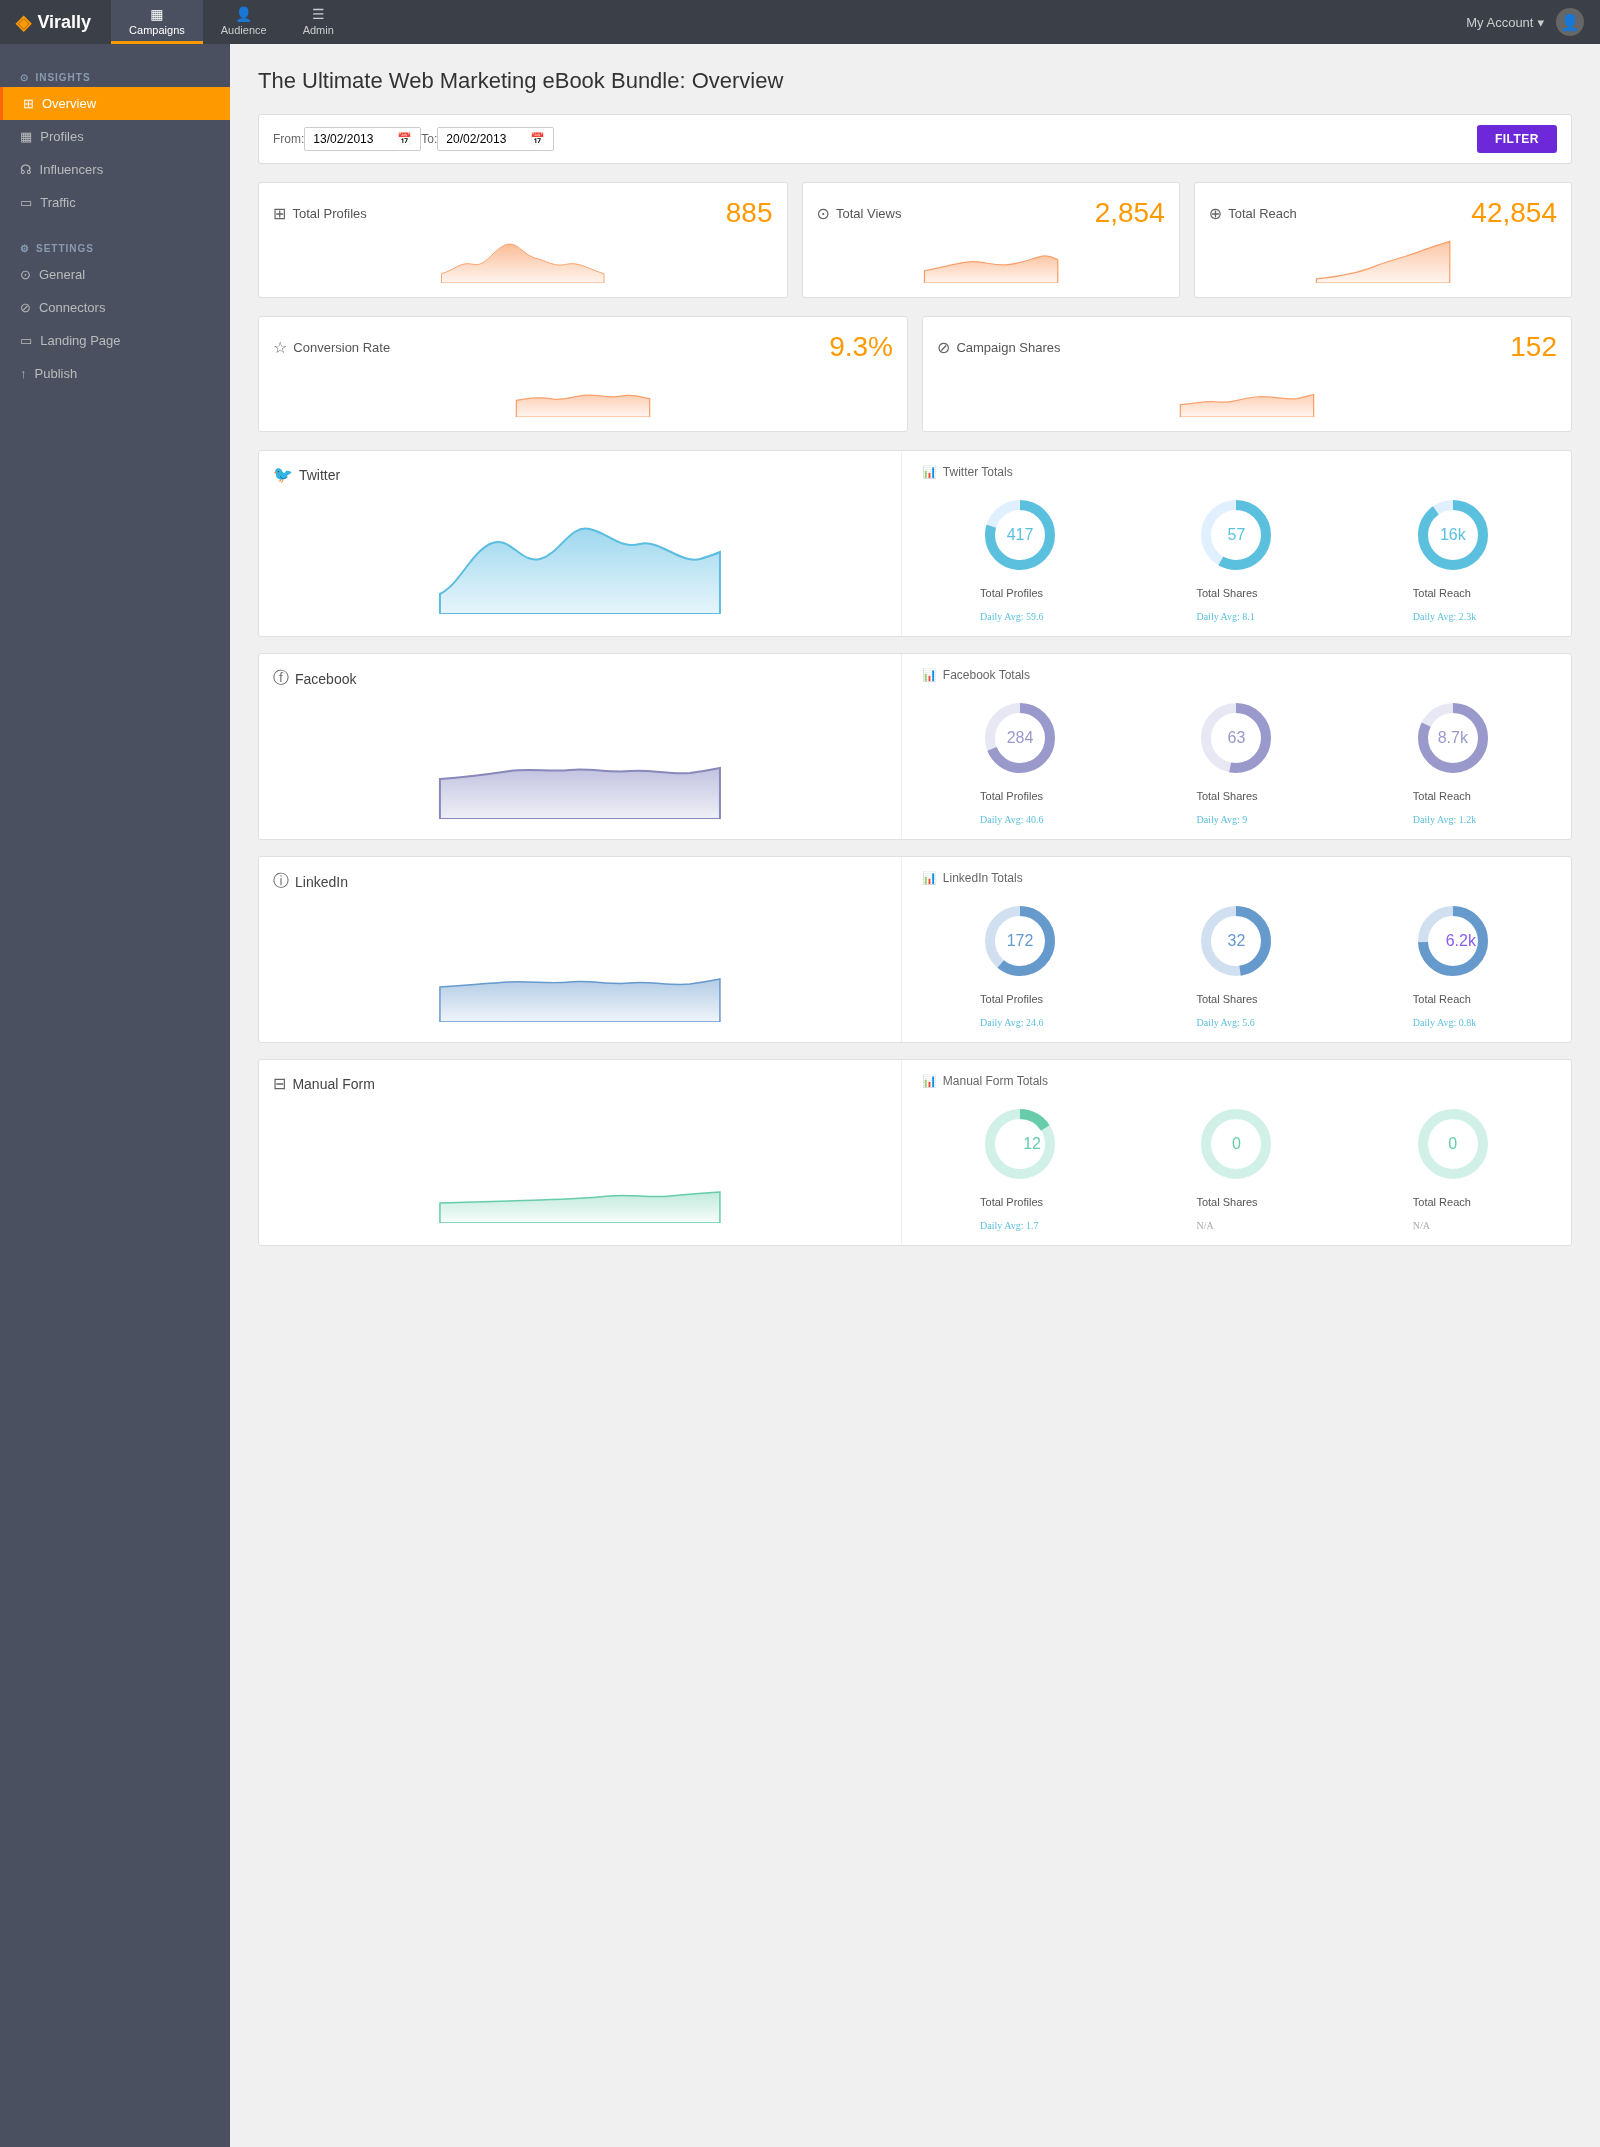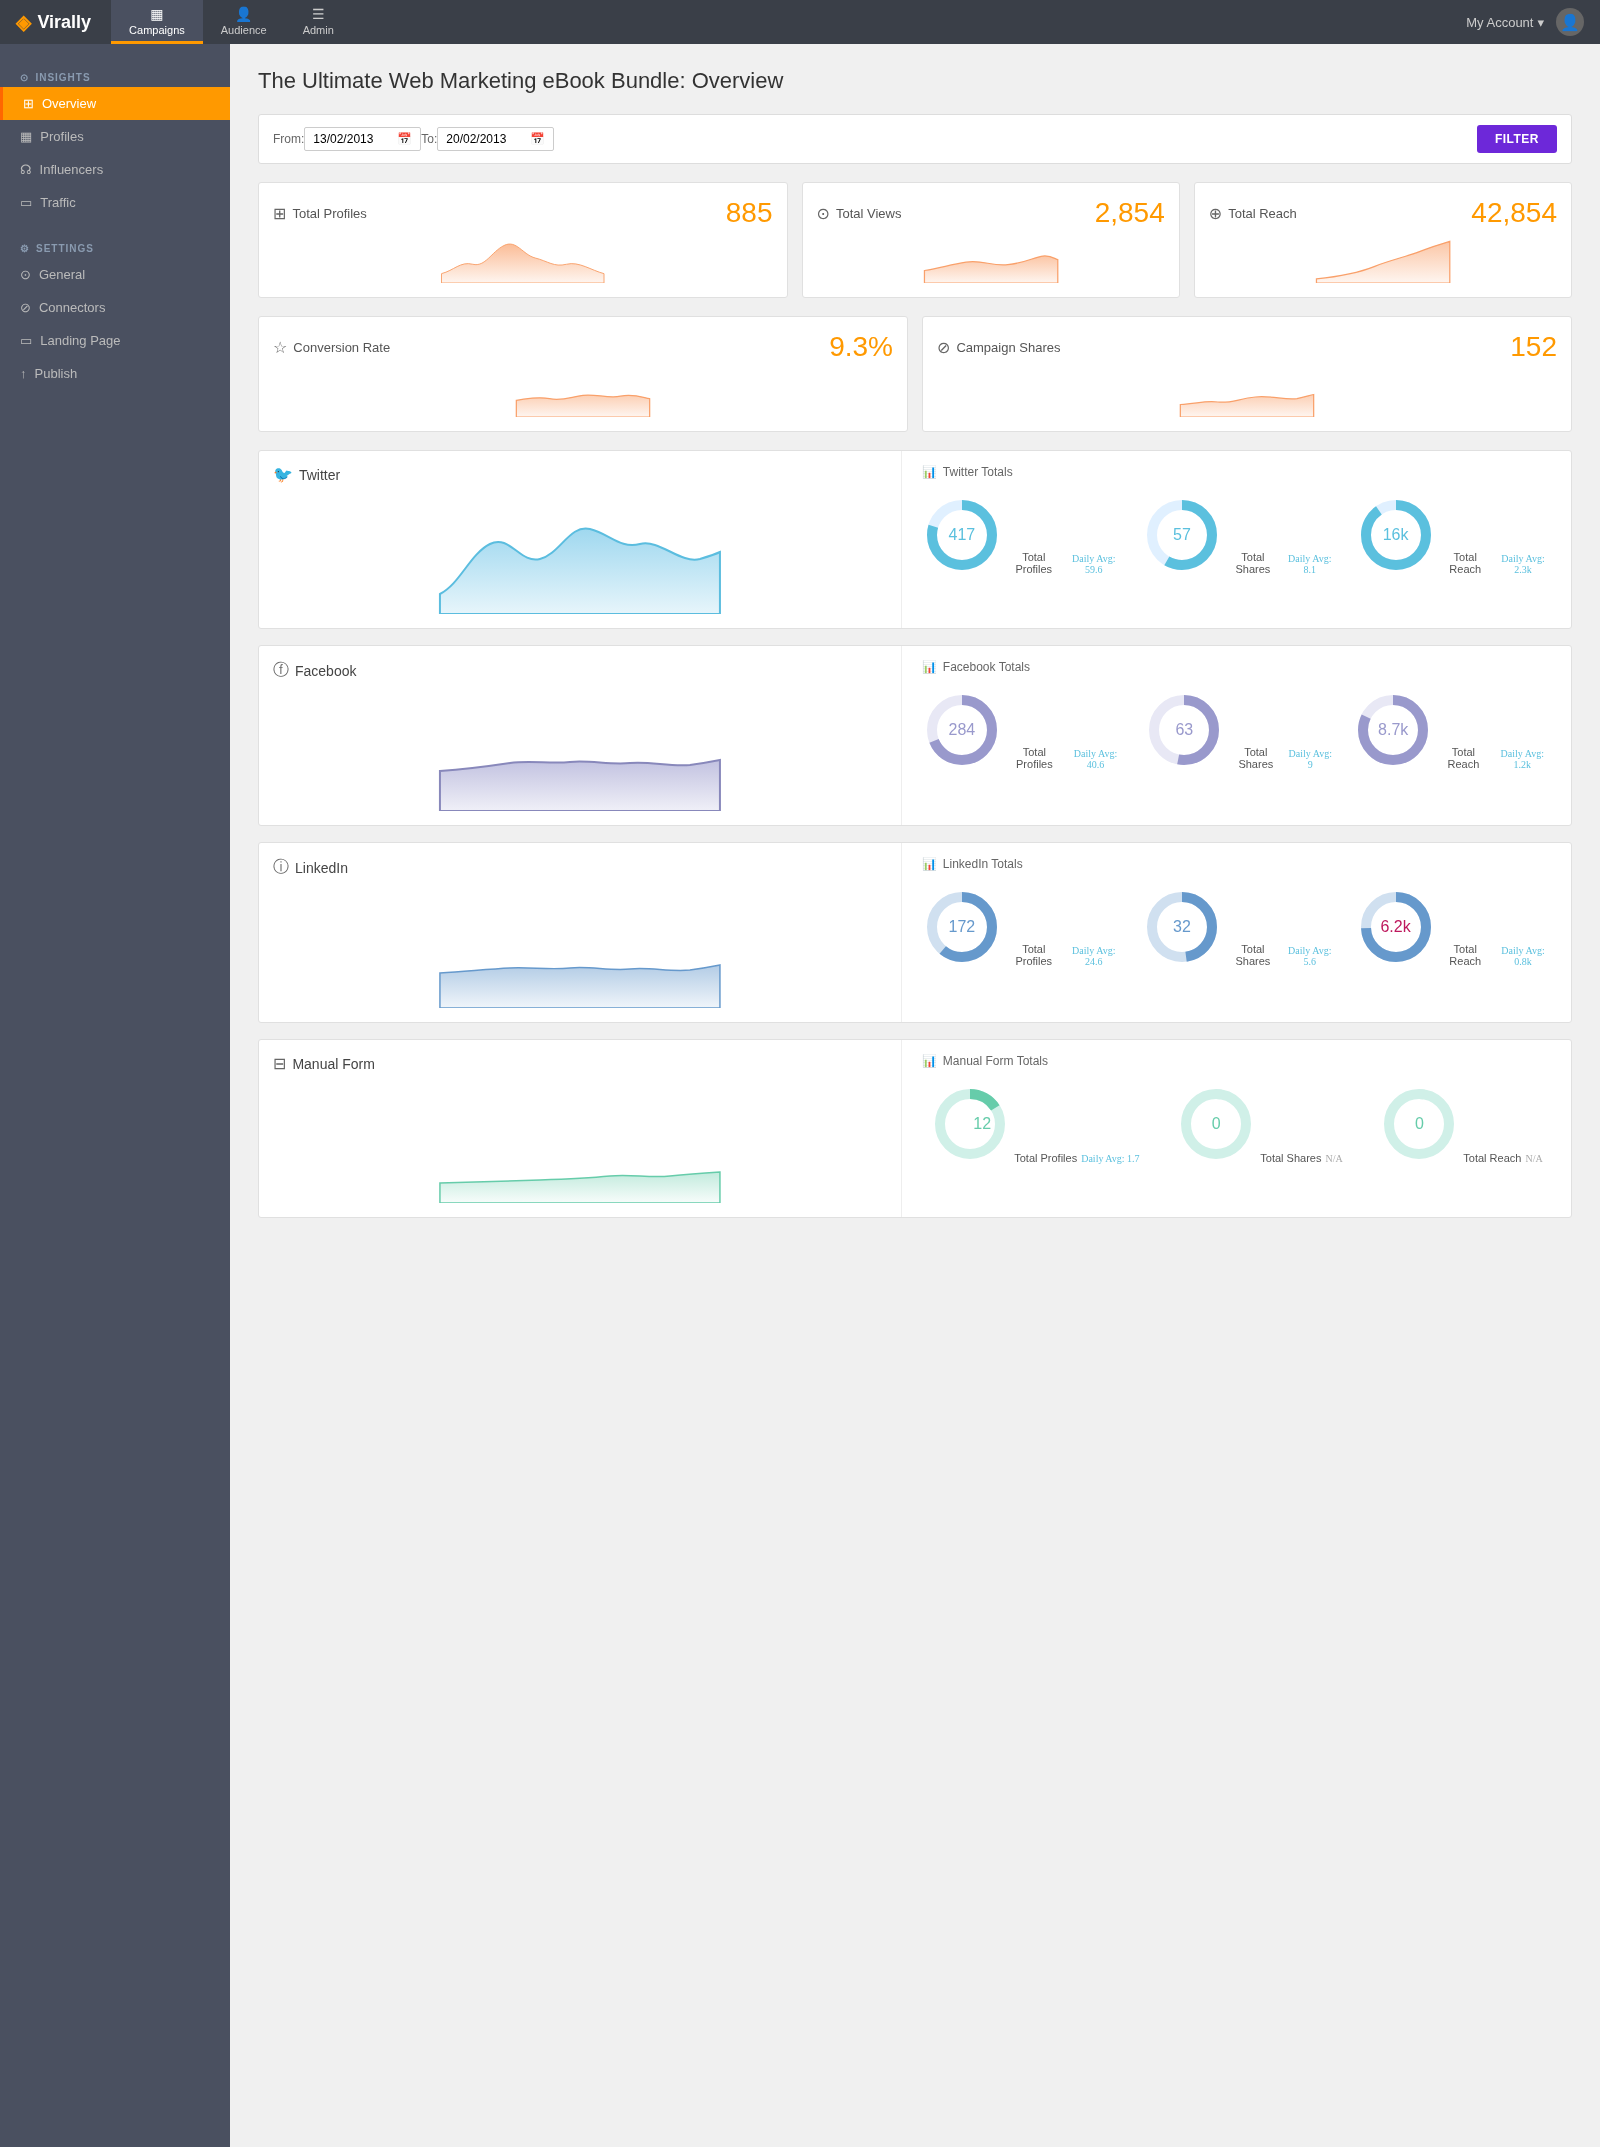--- a/index.html
+++ b/index.html
@@ -124,21 +124,21 @@
     }
     .section-panel-inner { display: flex; }
     .section-left { flex: 0 0 49%; border-right: 1px solid #eee; padding: 14px; }
     .section-right { flex: 1; padding: 14px 20px; }
     .section-title { display: flex; align-items: center; gap: 6px; font-size: 14px; color: #444; margin-bottom: 10px; }
     .section-chart { height: 120px; width: 100%; }
     .section-totals-title { display: flex; align-items: center; gap: 6px; font-size: 12px; color: #666; margin-bottom: 16px; }
 
     
     .donuts-row { display: flex; gap: 20px; justify-content: space-around; }
-    .donut-item { display: flex; flex-direction: row; align-items: flex-end; gap: 4px; }
+    .donut-item { display: flex; flex-direction: column; align-items: flex-start; gap: 12px; }
     .donut-label { font-size: 11px; color: #555; text-align: center; }
     .donut-avg { font-size: 10px; color: #5bc0de; text-align: center; font-family: Liberation Serif, serif; }
     .donut-container { position: relative; width: 80px; height: 80px; }
     .donut-value {
       position: absolute; top: 50%; left: 50%; transform: translate(-50%, -50%);
       font-size: 16px; font-weight: 300; color: #5bc0de;
       text-align: center;
     }
 
     
@@ -508,21 +508,21 @@
               </div>
               <div class="donut-label">Total Shares</div>
               <div class="donut-avg">Daily Avg: 5.6</div>
             </div>
             <div class="donut-item">
               <div class="donut-container">
                 <svg width="80" height="80" viewBox="0 0 80 80">
                   <circle cx="40" cy="40" r="30" fill="none" stroke="#d0e0f0" stroke-width="10"></circle>
                   <circle cx="40" cy="40" r="30" fill="none" stroke="#6699cc" stroke-width="10" stroke-dasharray="140 48.5" stroke-dashoffset="0" transform="rotate(-90 40 40)"></circle>
                 </svg>
-                <div class="donut-value" style="color:#be185d;">6.2k</div>
+                <div class="donut-value" style="color:#8b5cf6;margin-left:8px;">6.2k</div>
               </div>
               <div class="donut-label">Total Reach</div>
               <div class="donut-avg">Daily Avg: 0.8k</div>
             </div>
           </div>
         </div>
       </div>
     </div>
 
     <div class="section-panel">

